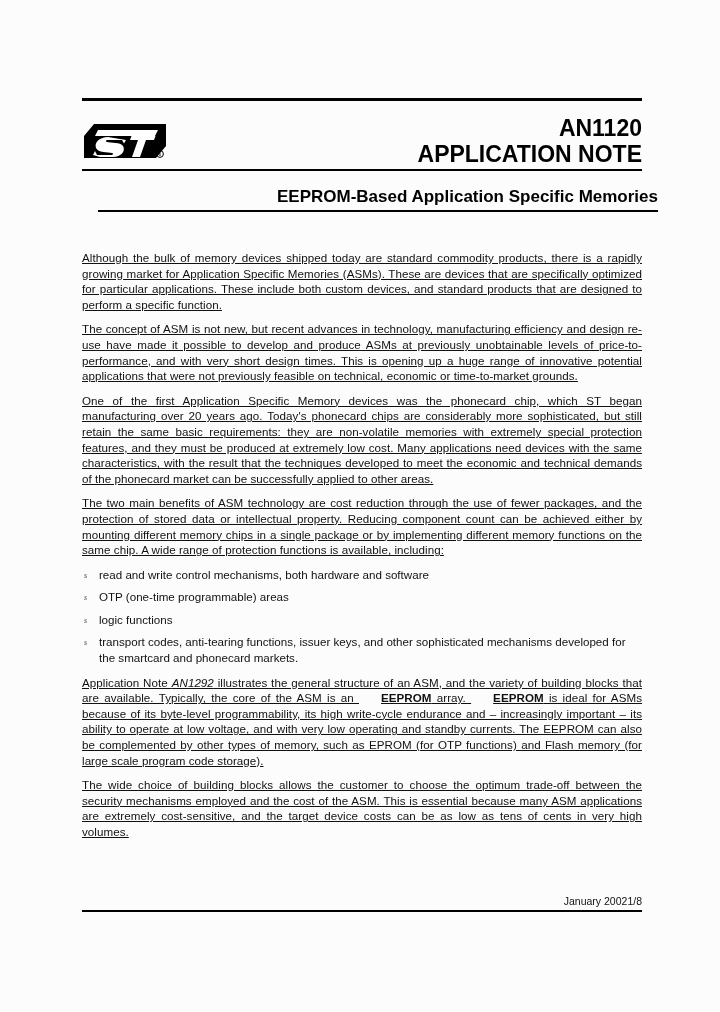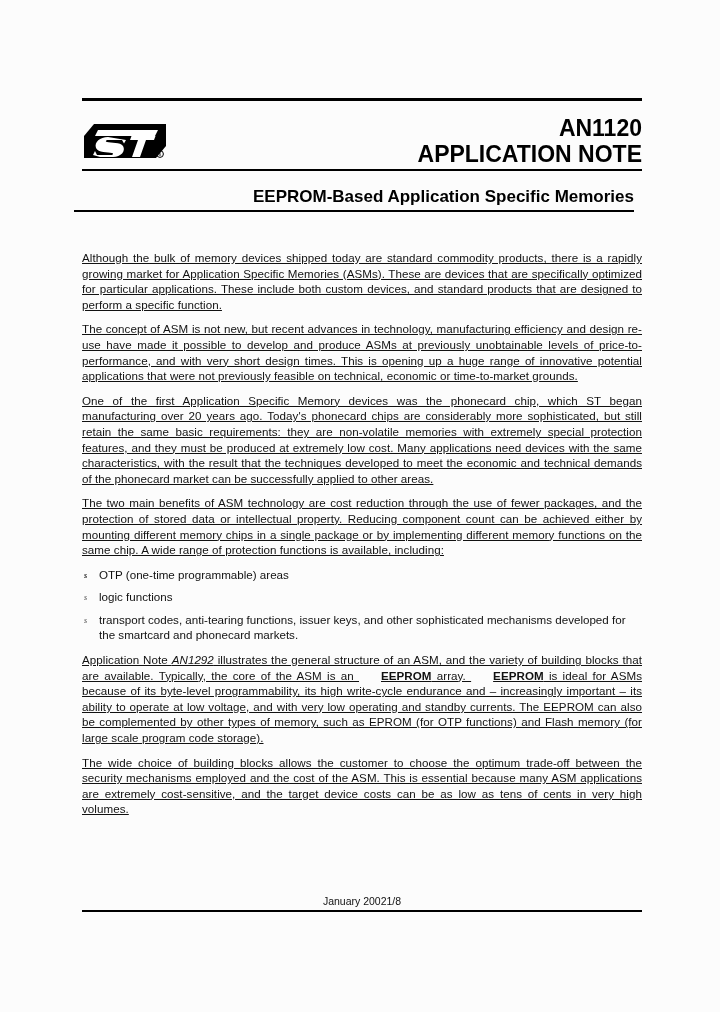--- a/index.html
+++ b/index.html
@@ -69,21 +69,21 @@
   .doc-kind {
     font-size: 23px;
     font-weight: bold;
     line-height: 26px;
     color: #000;
   }
 
   
   .title-block {
     position: absolute;
-    left: 74px;
+    left: 98px;
     top: 186px;
     width: 560px;
   }
   .doc-title {
     font-size: 17px;
     font-weight: bold;
     text-align: right;
     color: #000;
     line-height: 21px;
     padding-bottom: 3px;
@@ -142,21 +142,21 @@
 
   
   .footer-block {
     position: absolute;
     left: 82px;
     top: 895px;
     width: 560px;
   }
   .footer-row {
     display: flex;
-    justify-content: center;
+    justify-content: flex-end;
     align-items: flex-end;
     font-size: 10.5px;
     color: #111;
     padding-bottom: 2px;
     line-height: 13px;
   }
   .footer-rule {
     width: 100%;
     height: 2px;
     background: #000;
@@ -197,20 +197,21 @@
 
   <div class="body-block">
     <p class="para">Although the bulk of memory devices shipped today are standard commodity products, there is a rapidly growing market for Application Specific Memories (ASMs). These are devices that are specifically optimized for particular applications. These include both custom devices, and standard products that are designed to perform a specific function.</p>
     <p class="para">The concept of ASM is not new, but recent advances in technology, manufacturing efficiency and design re-use have made it possible to develop and produce ASMs at previously unobtainable levels of price-to-performance, and with very short design times. This is opening up a huge range of innovative potential applications that were not previously feasible on technical, economic or time-to-market grounds.</p>
     <p class="para">One of the first Application Specific Memory devices was the phonecard chip, which ST began manufacturing over 20 years ago. Today's phonecard chips are considerably more sophisticated, but still retain the same basic requirements: they are non-volatile memories with extremely special protection features, and they must be produced at extremely low cost. Many applications need devices with the same characteristics, with the result that the techniques developed to meet the economic and technical demands of the phonecard market can be successfully applied to other areas.</p>
     <p class="para">The two main benefits of ASM technology are cost reduction through the use of fewer packages, and the protection of stored data or intellectual property. Reducing component count can be achieved either by mounting different memory chips in a single package or by implementing different memory functions on the same chip. A wide range of protection functions is available, including:</p>
 
     <ul class="bullets">
       <li>
         <span class="bmark">s</span>
+        <span>read and write control mechanisms, both hardware and software</span>
       </li>
       <li>
         <span class="bmark">s</span>
         <span>OTP (one-time programmable) areas</span>
       </li>
       <li>
         <span class="bmark">s</span>
         <span>logic functions</span>
       </li>
       <li>

